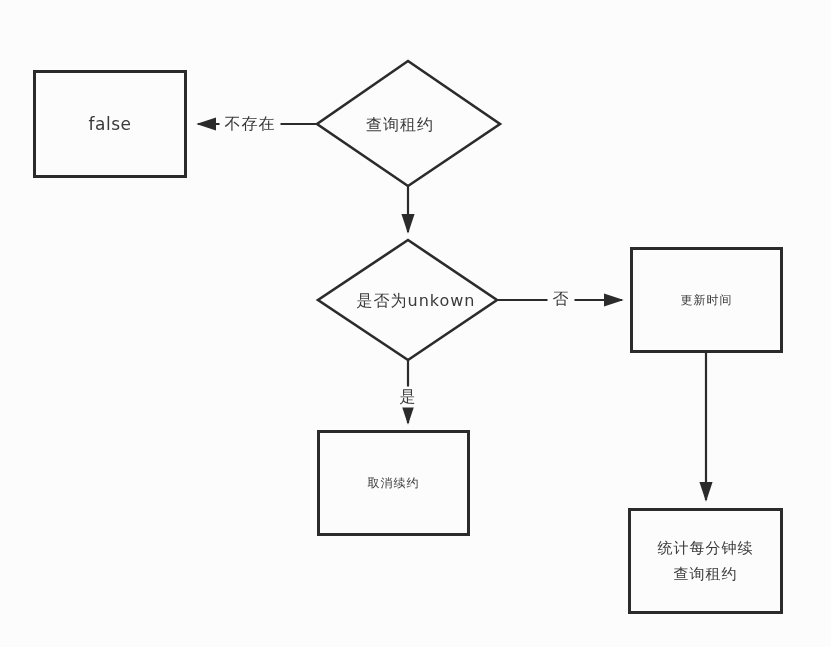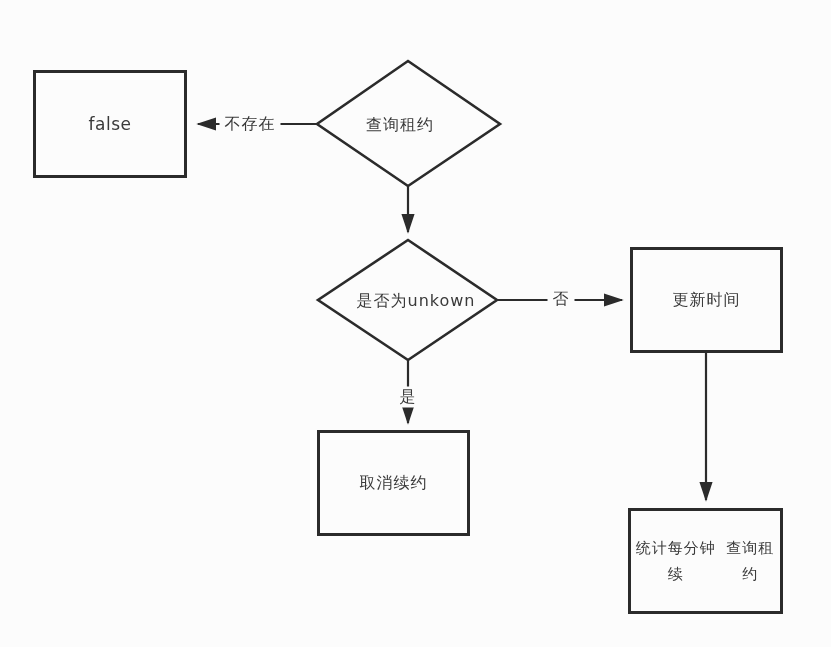--- a/index.html
+++ b/index.html
@@ -25,24 +25,25 @@
   }
   .node-rect {
     position: absolute;
     border: 3px solid #2b2b2b;
     background: #fcfcfc;
     box-sizing: border-box;
     display: flex;
     align-items: center;
     justify-content: center;
     text-align: center;
-    font-size: 16px;
+    font-size: 12px;
     letter-spacing: 1px;
   }
   .node-rect.multiline {
+    flex-direction: column;
     font-size: 15px;
     line-height: 26px;
     letter-spacing: 1px;
   }
   .diamond-label {
     position: absolute;
     transform: translate(-50%, -50%);
     white-space: nowrap;
     font-size: 16px;
     letter-spacing: 1px;

